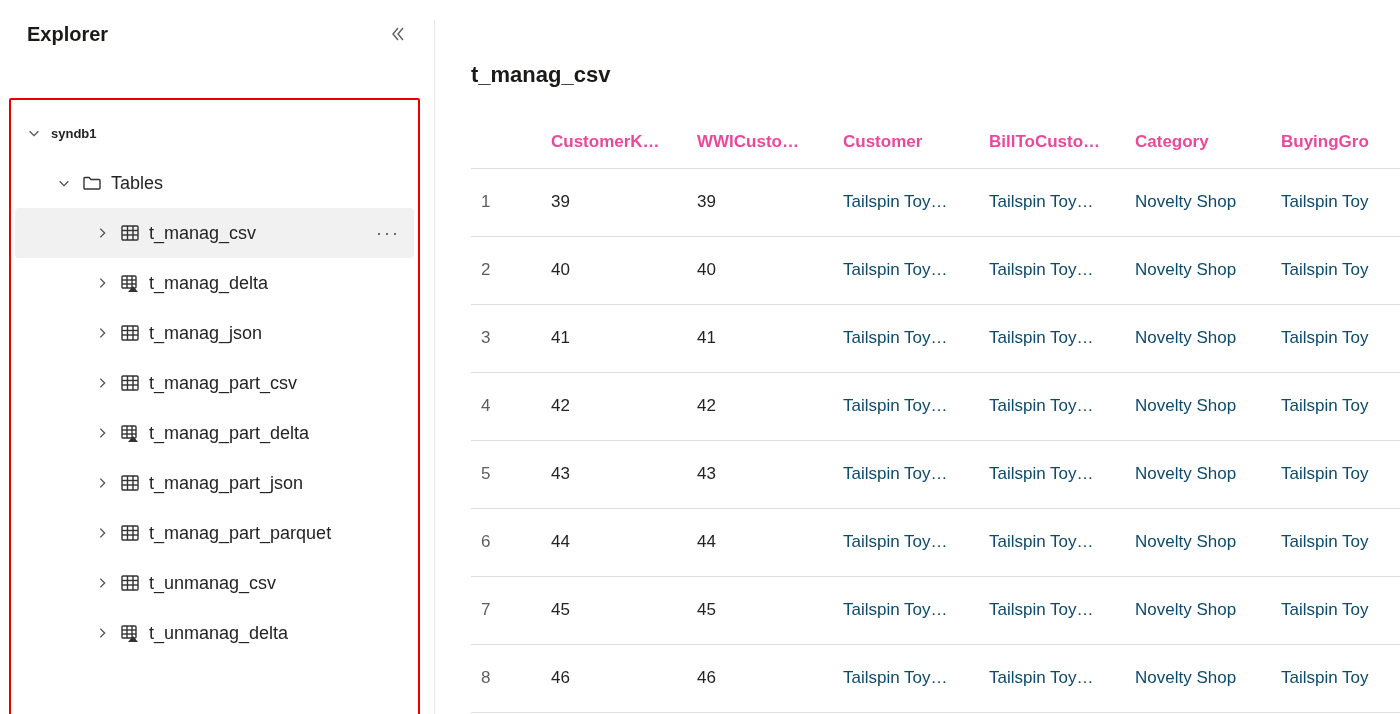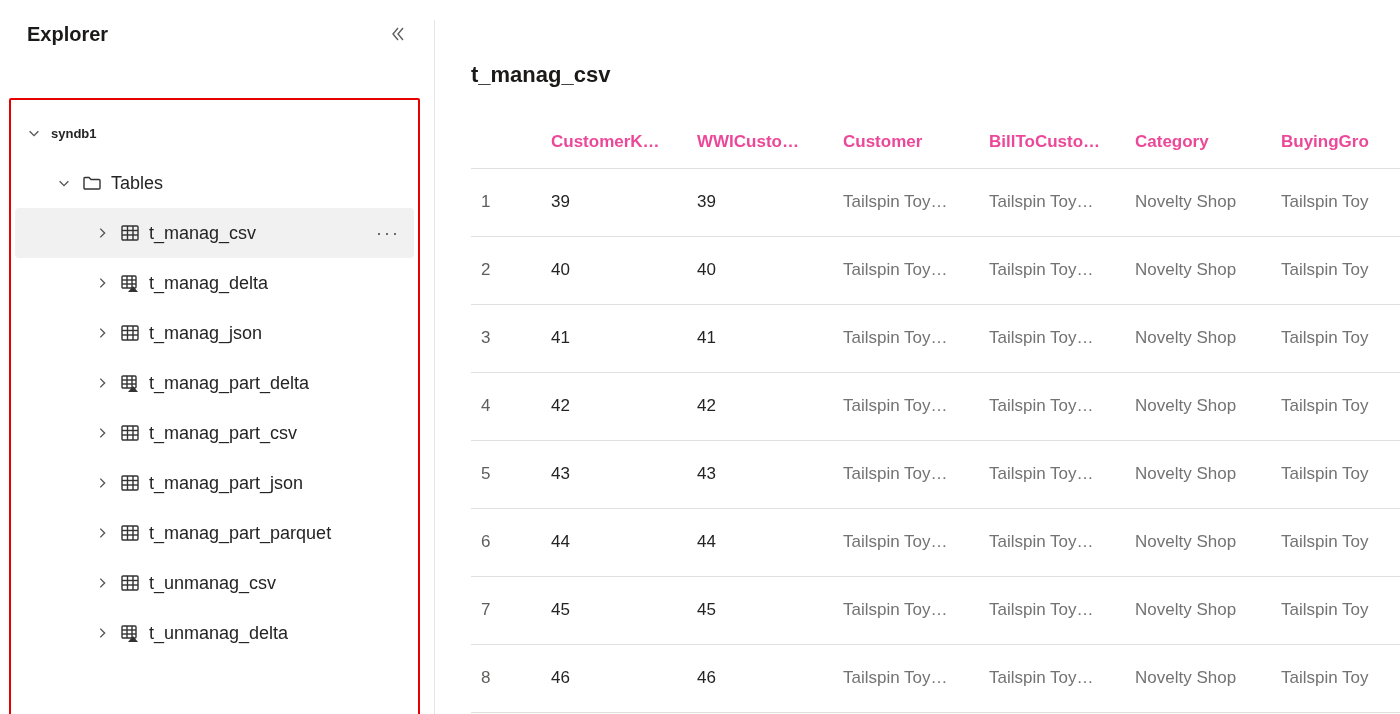--- a/index.html
+++ b/index.html
@@ -124,21 +124,21 @@
     text-overflow: ellipsis;
     white-space: nowrap;
     font-size: 17px;
   }
   table.preview th {
     font-weight: 600;
     color: #ec4899;
     height: 52px;
   }
   table.preview td {
-    color: #737373;
+    color: #0c4a6e;
   }
   table.preview col.c-idx { width: 70px; }
   table.preview col.c-std { width: 146px; }
   table.preview td.idx { color: #605e5c; font-weight: 400; }
   table.preview td.num { color: #242424; }
 </style>
 </head>
 <body>
 
 <div class="layout">
@@ -234,46 +234,46 @@
             <span class="label">t_manag_json</span>
           </div>
           <div class="tree-row level-2">
             <span class="chevron">
               <svg width="14" height="14" viewBox="0 0 16 16" fill="none" stroke="currentColor" stroke-width="1.6">
                 <polyline points="6,3 11,8 6,13"></polyline>
               </svg>
             </span>
             <span class="row-icon">
               <svg width="20" height="20" viewBox="0 0 20 20" fill="none" stroke="currentColor" stroke-width="1.4">
+                <rect x="2" y="3" width="16" height="14" rx="1"></rect>
+                <line x1="2" y1="7.5" x2="18" y2="7.5"></line>
+                <line x1="2" y1="12" x2="18" y2="12"></line>
+                <line x1="7.5" y1="3" x2="7.5" y2="17"></line>
+                <line x1="13" y1="3" x2="13" y2="17"></line>
+              </svg>
+            </span>
+            <span class="label">t_manag_part_csv</span>
+          </div>
+          <div class="tree-row level-2">
+            <span class="chevron">
+              <svg width="14" height="14" viewBox="0 0 16 16" fill="none" stroke="currentColor" stroke-width="1.6">
+                <polyline points="6,3 11,8 6,13"></polyline>
+              </svg>
+            </span>
+            <span class="row-icon">
+              <svg width="20" height="20" viewBox="0 0 20 20" fill="none" stroke="currentColor" stroke-width="1.4">
                 <rect x="2" y="3" width="14" height="12" rx="1"></rect>
                 <line x1="2" y1="7" x2="16" y2="7"></line>
                 <line x1="2" y1="11" x2="16" y2="11"></line>
                 <line x1="7" y1="3" x2="7" y2="15"></line>
                 <line x1="12" y1="3" x2="12" y2="15"></line>
                 <path d="M13 13 L18 19 L8 19 Z" fill="currentColor" stroke="none"></path>
               </svg>
             </span>
             <span class="label">t_manag_part_delta</span>
-          </div>
-          <div class="tree-row level-2">
-            <span class="chevron">
-              <svg width="14" height="14" viewBox="0 0 16 16" fill="none" stroke="currentColor" stroke-width="1.6">
-                <polyline points="6,3 11,8 6,13"></polyline>
-              </svg>
-            </span>
-            <span class="row-icon">
-              <svg width="20" height="20" viewBox="0 0 20 20" fill="none" stroke="currentColor" stroke-width="1.4">
-                <rect x="2" y="3" width="16" height="14" rx="1"></rect>
-                <line x1="2" y1="7.5" x2="18" y2="7.5"></line>
-                <line x1="2" y1="12" x2="18" y2="12"></line>
-                <line x1="7.5" y1="3" x2="7.5" y2="17"></line>
-                <line x1="13" y1="3" x2="13" y2="17"></line>
-              </svg>
-            </span>
-            <span class="label">t_manag_part_csv</span>
           </div>
           <div class="tree-row level-2">
             <span class="chevron">
               <svg width="14" height="14" viewBox="0 0 16 16" fill="none" stroke="currentColor" stroke-width="1.6">
                 <polyline points="6,3 11,8 6,13"></polyline>
               </svg>
             </span>
             <span class="row-icon">
               <svg width="20" height="20" viewBox="0 0 20 20" fill="none" stroke="currentColor" stroke-width="1.4">
                 <rect x="2" y="3" width="16" height="14" rx="1"></rect>

